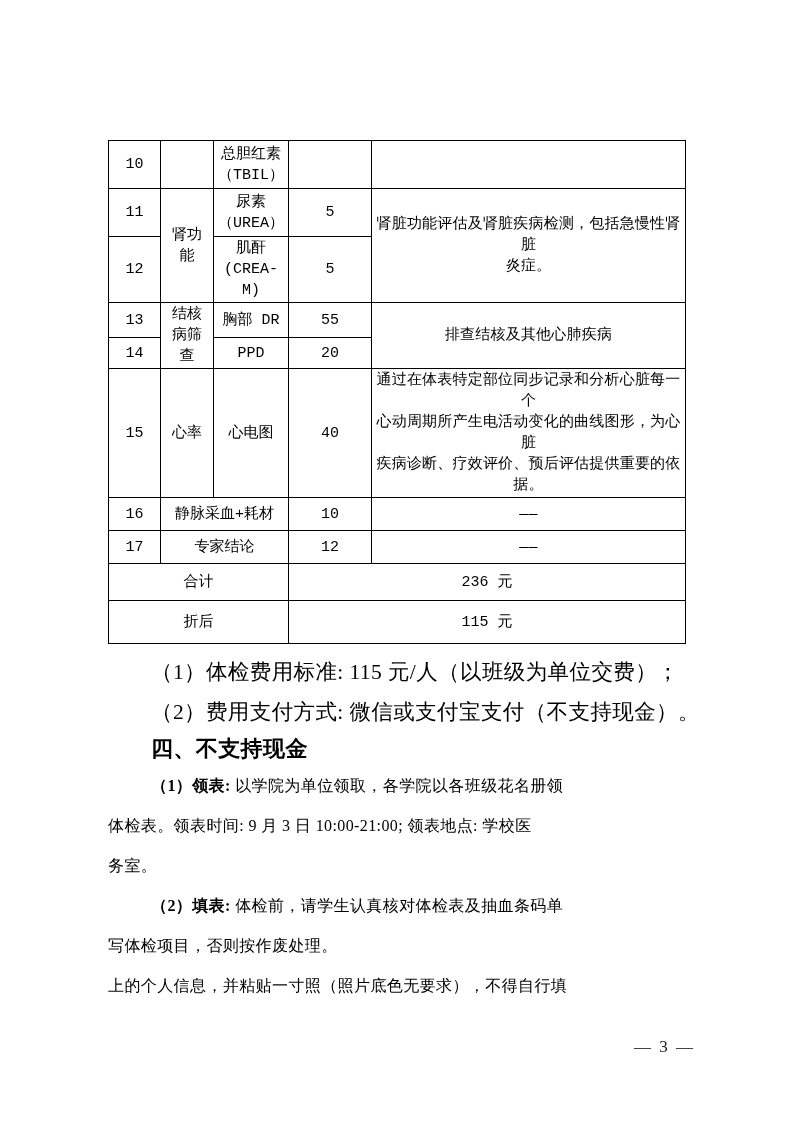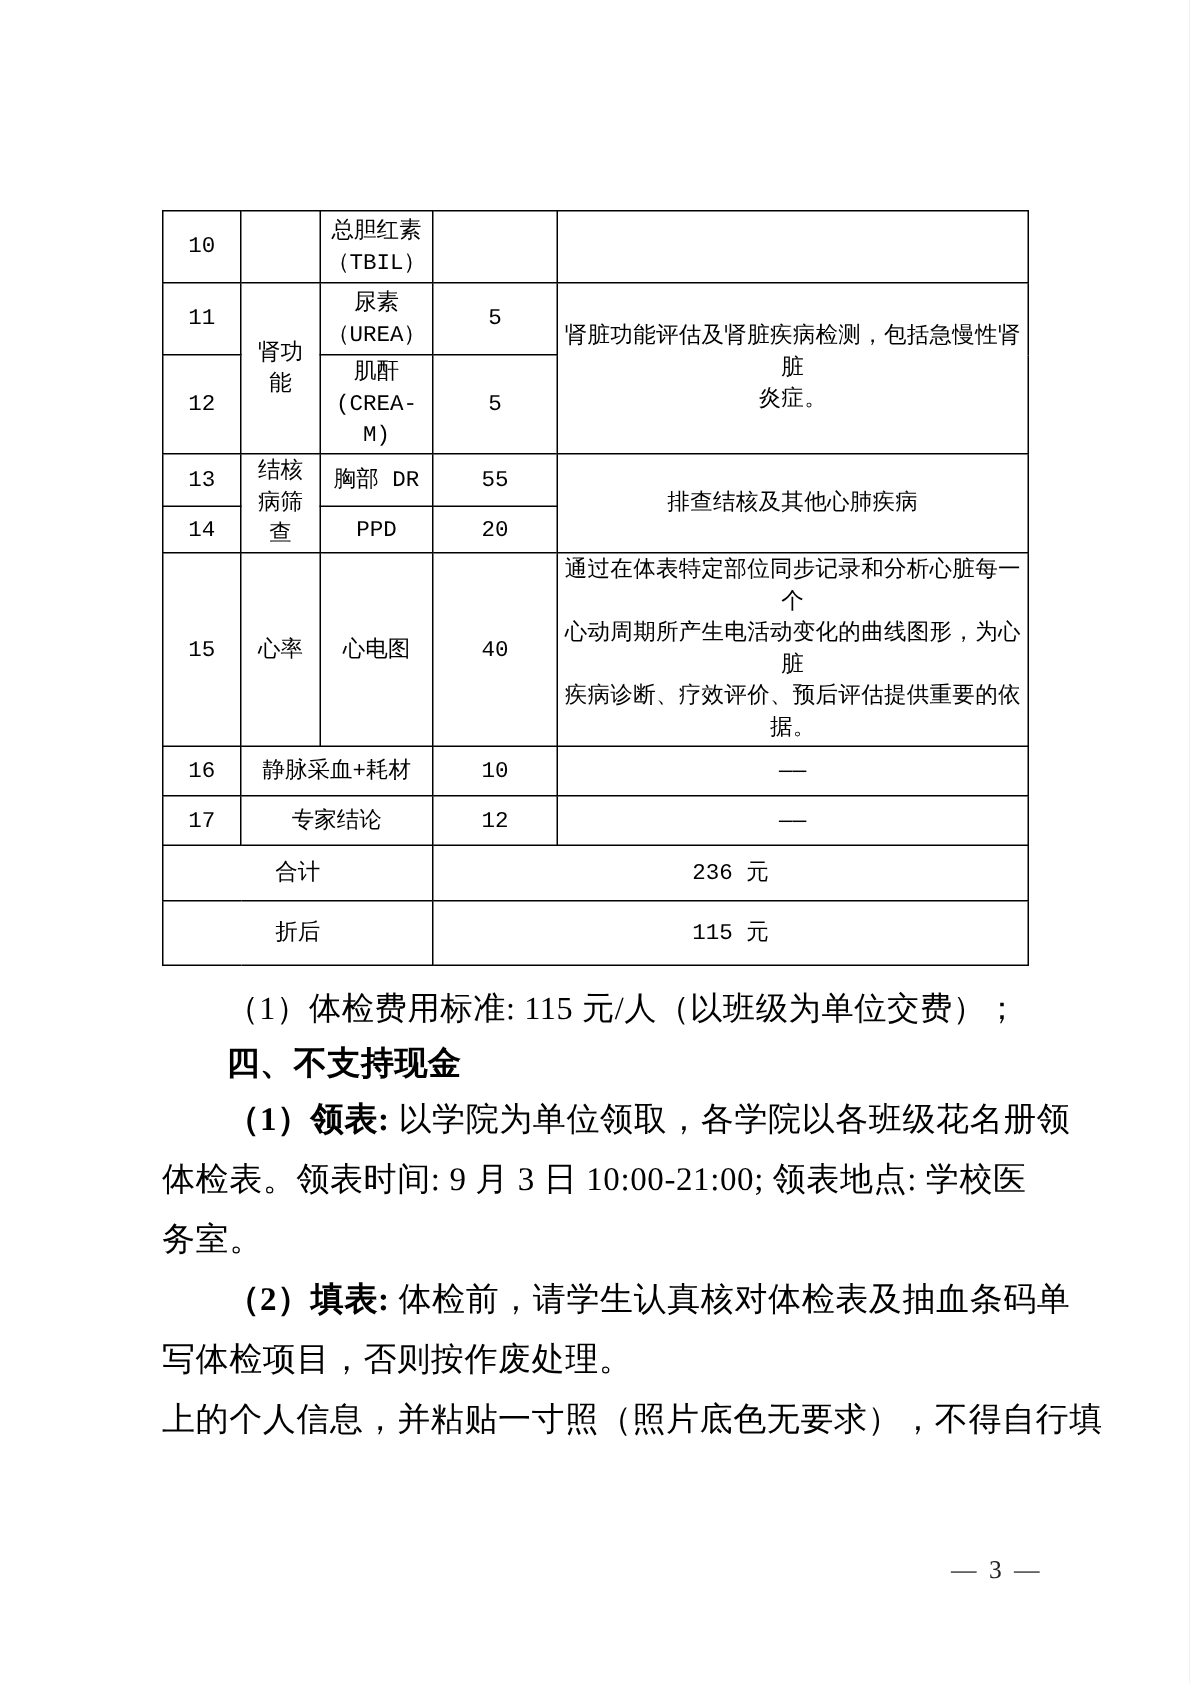--- a/index.html
+++ b/index.html
@@ -45,21 +45,21 @@
   .note{
     font-size:21.5px;line-height:40px;letter-spacing:.4px;
     text-indent:43px;white-space:nowrap;
   }
   .heading{
     font-weight:bold;
     font-size:22px;line-height:34px;letter-spacing:.4px;
     text-indent:43px;white-space:nowrap;
   }
   .para .line{
-    font-size:22px;line-height:40px;letter-spacing:.4px;
+    font-size:16px;line-height:40px;letter-spacing:.4px;
     white-space:nowrap;
   }
   .para .line.indent{text-indent:43px;}
   .bold{font-weight:bold;}
   .page-number{
     position:absolute;
     top:1037px;right:98px;
     font-size:17px;letter-spacing:2px;
     color:#222;
   }
@@ -144,20 +144,21 @@
         </tr>
         <tr class="t2">
           <td colspan="3">折后</td>
           <td colspan="2">115 元</td>
         </tr>
       </tbody>
     </table>
 
     <div class="notes">
       <div class="note">（1）体检费用标准: 115 元/人（以班级为单位交费）；</div>
+      <div class="note">（2）费用支付方式: 微信或支付宝支付（不支持现金）。</div>
     </div>
 
     <div class="heading">四、不支持现金</div>
 
     <div class="para">
       <div class="line indent"><span class="bold">（1）领表:</span><span> 以学院为单位领取，各学院以各班级花名册领</span></div>
       <div class="line">体检表。领表时间: 9 月 3 日 10:00-21:00; 领表地点: 学校医</div>
       <div class="line">务室。</div>
     </div>
 

